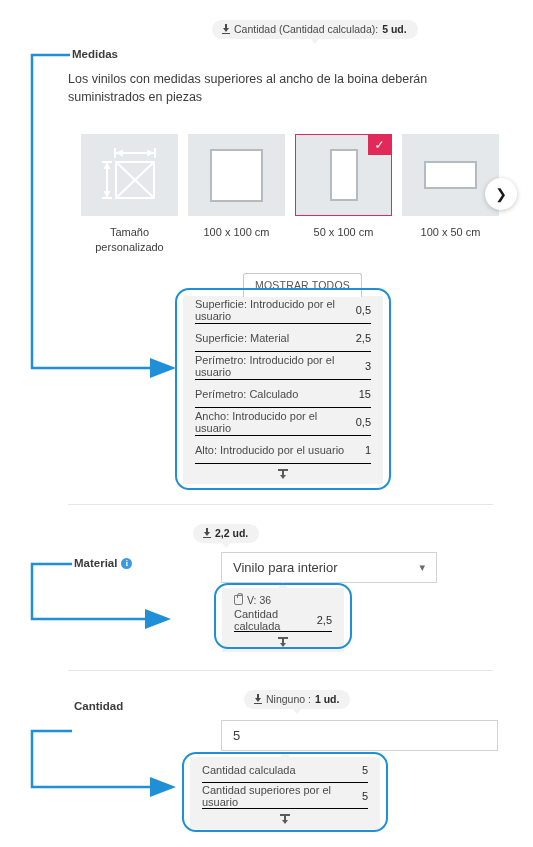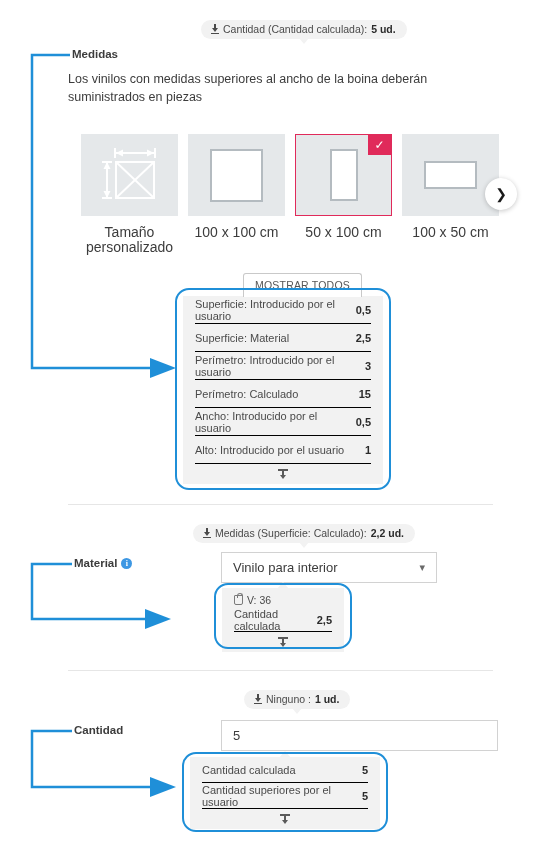--- a/index.html
+++ b/index.html
@@ -59,21 +59,21 @@
 
   
   .tiles { position: absolute; display: flex; gap: 10px; }
   .tile { width: 97px; }
   .tile-box {
     position: relative; width: 97px; height: 82px;
     background: #e5e8ea; display: flex; align-items: center; justify-content: center;
   }
   .tile-box.sel { border: 1.5px solid #e02a5a; background: #e5e8ea; }
   .tile-cap {
-    margin-top: 9px; text-align: center; font-size: 14px; color: #3c3c3c;
+    margin-top: 9px; text-align: center; font-size: 11px; color: #3c3c3c;
     line-height: 15px;
   }
   .tile-check {
     position: absolute; right: 0; top: 0; width: 23px; height: 20px;
     background: #e02a5a; color: #fff; font-size: 12px;
     display: flex; align-items: center; justify-content: center;
   }
   .carousel-next {
     position: absolute; width: 32px; height: 32px; border-radius: 50%;
     background: #fff; box-shadow: 0 1px 5px rgba(0,0,0,0.22);
@@ -100,21 +100,21 @@
     width: 0; height: 0;
     border-left: 6px solid transparent; border-right: 6px solid transparent;
     border-bottom: 7px solid #f2f2f2;
   }
   .prow {
     display: flex; align-items: center; justify-content: space-between;
     gap: 10px; height: 28px; border-bottom: 1px solid #000000;
     font-size: 11px; color: #4a4a4a;
   }
   .prow:first-of-type { }
-  .prow .pval { font-weight: bold; color: #2b2b2b; font-size: 11px; }
+  .prow .pval { font-weight: normal; color: #2b2b2b; font-size: 11px; }
   .pfoot {
     height: 20px; display: flex; align-items: center; justify-content: center;
   }
   .pull-ico { display: inline-block; width: 10px; height: 11px; position: relative; }
   .pull-ico::before {
     content: ""; position: absolute; left: 0; top: 0.5px; width: 10px; height: 1.5px;
     background: #5a5a5a;
   }
   .pull-ico::after {
     content: ""; position: absolute; left: 4px; top: 2px; width: 2px; height: 5px;
@@ -184,23 +184,23 @@
     <path d="M 72 731 L 32 731 L 32 787 L 150 787" fill="none" stroke="#1f8fd8" stroke-width="2.5"></path>
     <polygon points="150,777 176,787 150,797" fill="#1f8fd8"></polygon>
   </svg>
 
   <div class="anno-label" style="left:72px; top:48px;">Medidas</div>
 
   <div class="anno-label" style="left:74px; top:557px;">
     <span>Material</span><span class="info-ico">i</span>
   </div>
 
-  <div class="anno-label" style="left:74px; top:724px;">Cantidad</div>
-
-  <div class="badge-wrap" style="left:201px; top:20px;">
+  <div class="anno-label" style="left:74px; top:700px;">Cantidad</div>
+
+  <div class="badge-wrap" style="left:212px; top:20px;">
     <div class="badge">
       <span class="dl-ico">
           <i></i>
         </span>
       <span>Cantidad (Cantidad calculada): </span>
         <b>5 ud.</b>
     </div>
     <div class="badge-tail"></div>
   </div>
 
@@ -292,21 +292,20 @@
 
   <div class="hl" style="left:175px; top:288px; width:216px; height:202px;"></div>
 
   <div class="sep" style="left:68px; top:504px; width:425px;"></div>
 
   <div class="badge-wrap" style="left:193px; top:524px;">
     <div class="badge">
       <span class="dl-ico">
           <i></i>
         </span>
-      <span>Medidas (Superficie: Calculado): </span>
         <b>2,2 ud.</b>
     </div>
     <div class="badge-tail"></div>
   </div>
 
   <div class="select-ctl" style="left:221px; top:552px; width:216px; height:31px;">
     <span>Vinilo para interior</span>
     <span class="chev">▾</span>
   </div>
 

